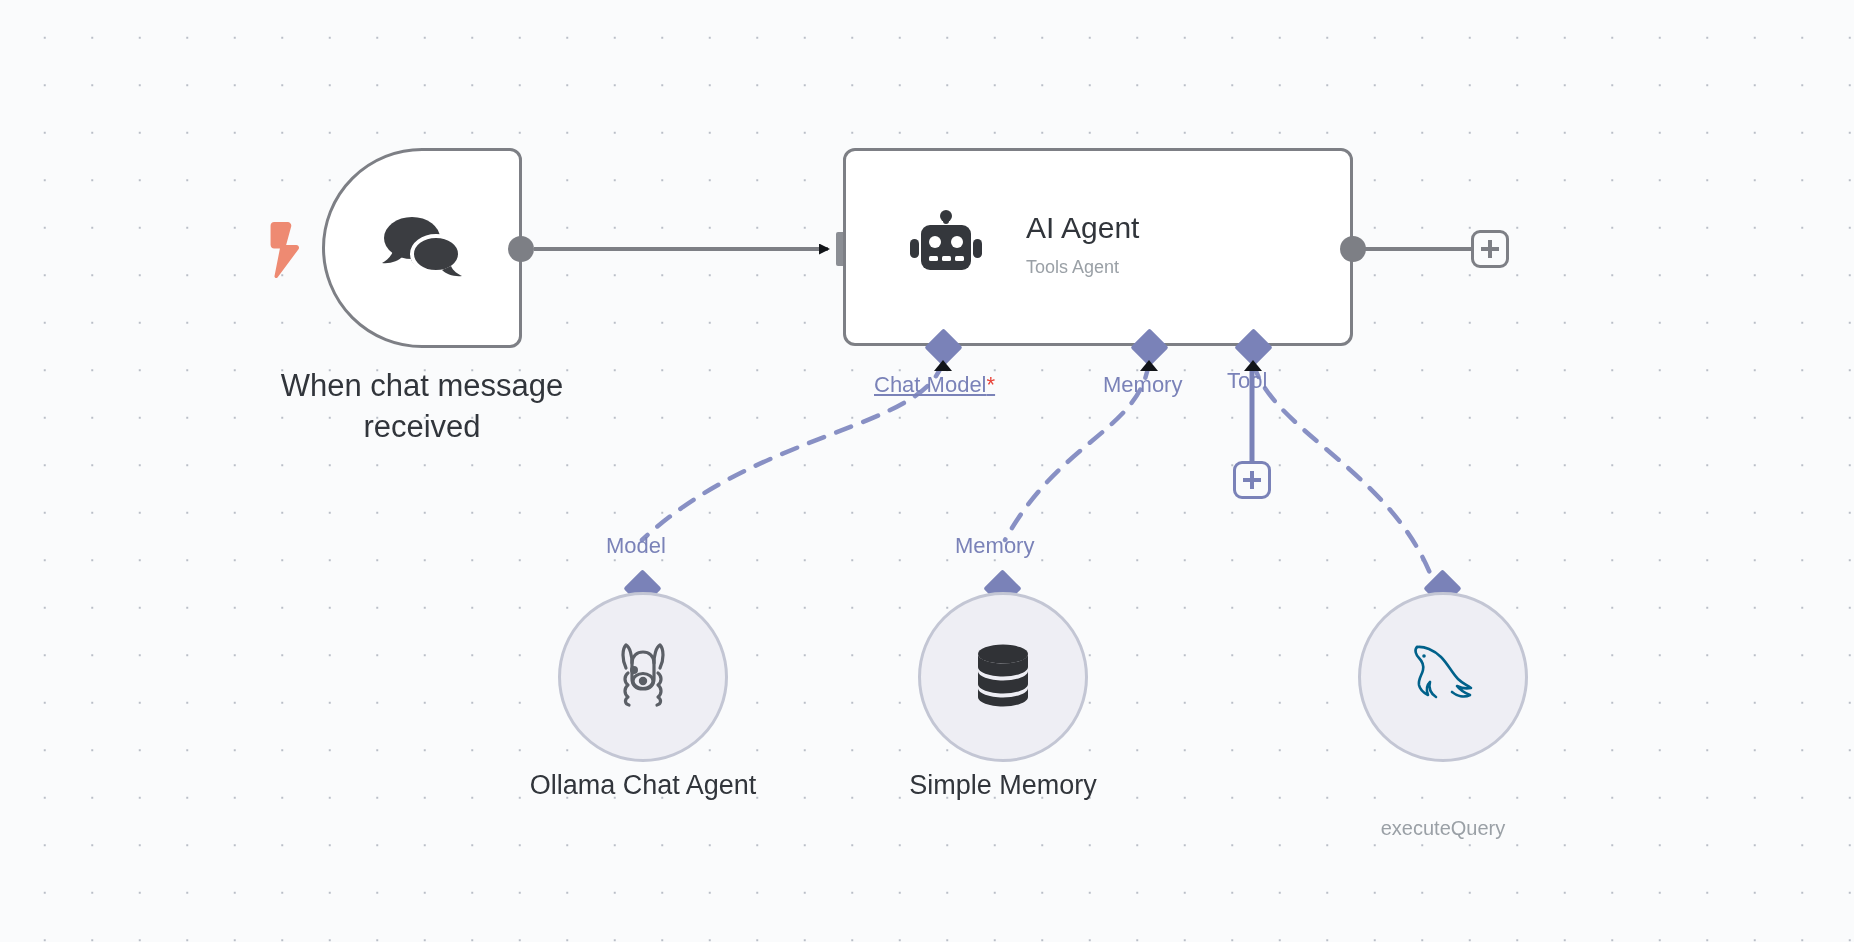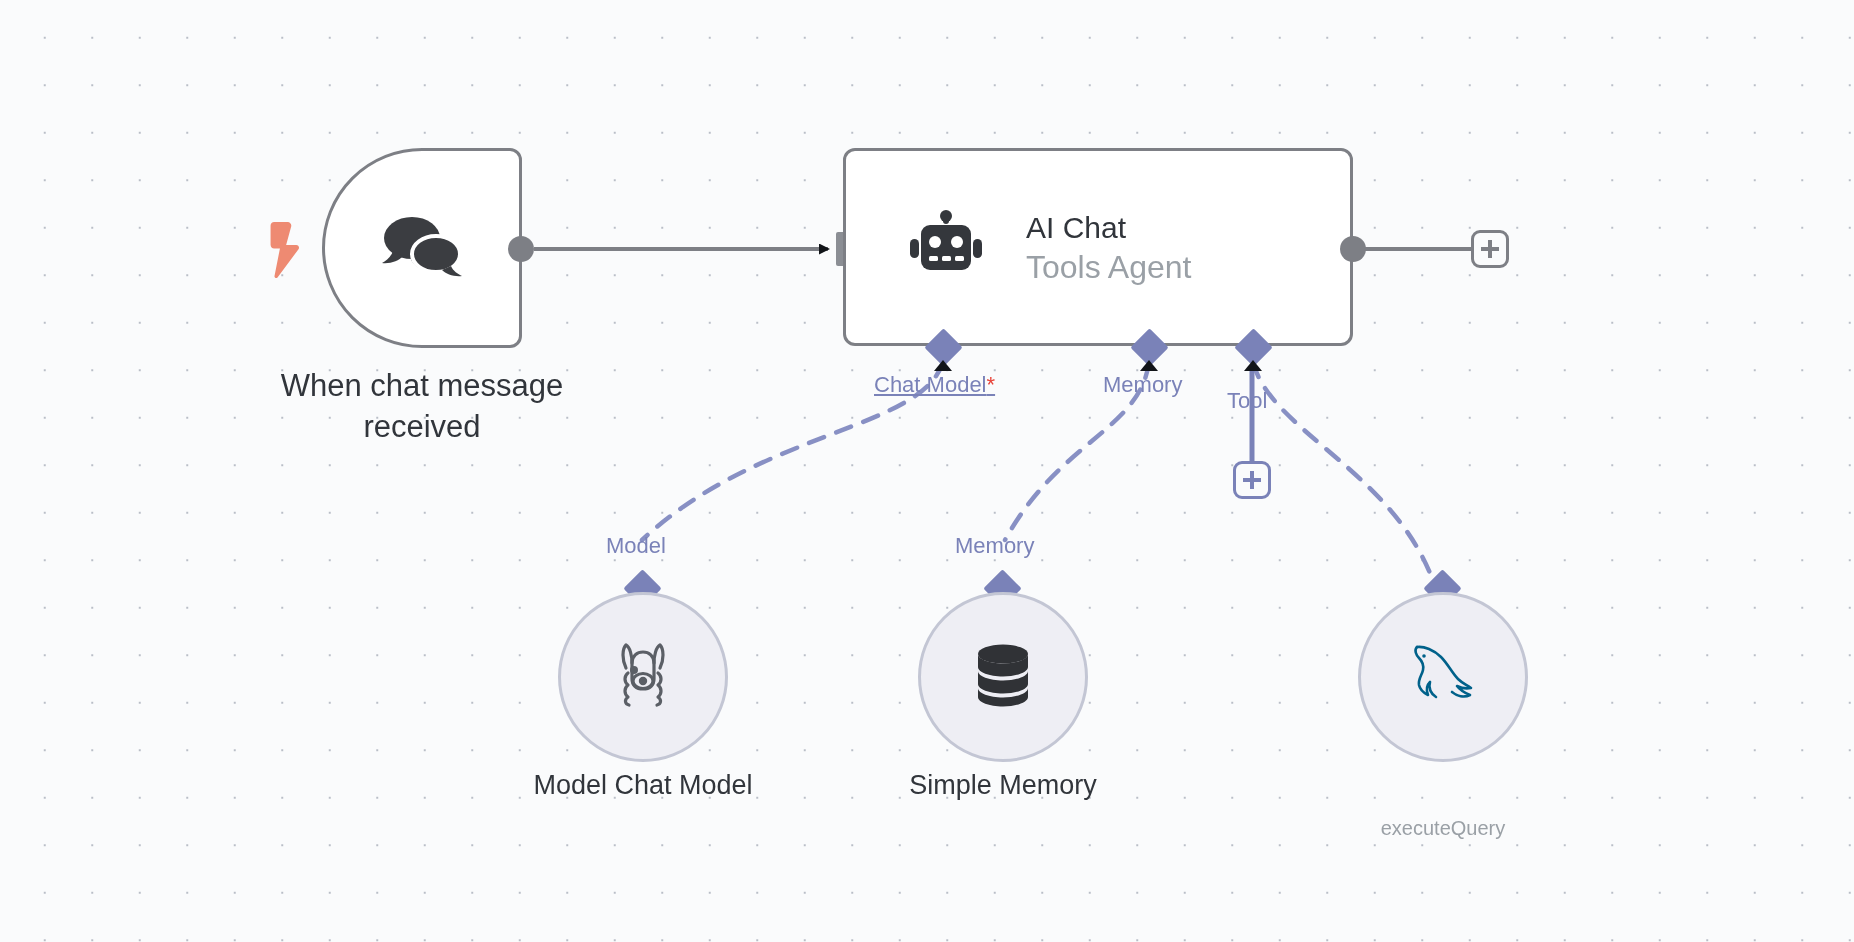--- a/index.html
+++ b/index.html
@@ -75,21 +75,21 @@
     padding-left: 62px;
   }
   .agent-robot { width: 76px; height: 76px; flex: none; }
   .agent-text { margin-left: 42px; }
   .agent-title {
     font-size: 30px;
     color: #31353b;
     line-height: 38px;
   }
   .agent-subtitle {
-    font-size: 32px;
+    font-size: 18px;
     color: #9aa0a6;
     line-height: 36px;
     margin-top: 2px;
   }
 
   
   .endpoint-dot {
     position: absolute;
     width: 26px; height: 26px;
     border-radius: 50%;
@@ -230,39 +230,39 @@
         <rect x="2" y="30" width="9" height="19" rx="4.5" fill="#34373c"></rect>
         <rect x="65" y="30" width="9" height="19" rx="4.5" fill="#34373c"></rect>
         <circle cx="27" cy="33" r="6" fill="#ffffff"></circle>
         <circle cx="49" cy="33" r="6" fill="#ffffff"></circle>
         <rect x="21" y="47" width="9" height="5" rx="1.5" fill="#ffffff"></rect>
         <rect x="34" y="47" width="9" height="5" rx="1.5" fill="#ffffff"></rect>
         <rect x="47" y="47" width="9" height="5" rx="1.5" fill="#ffffff"></rect>
       </svg>
     </span>
     <div class="agent-text">
-      <div class="agent-title">AI Chat</div>
+      <div class="agent-title">AI Agent</div>
       <div class="agent-subtitle">Tools Agent</div>
     </div>
   </div>
 
   <div class="endpoint-dot" style="left:1340px; top:236px;"></div>
   <div class="plus-btn" style="left:1471px; top:230px;"></div>
 
   <div class="diamond" style="left:930px; top:334px;"></div>
   <div class="caret" style="left:934px; top:360px;"></div>
   <div class="port-label" style="left:874px; top:372px;text-decoration:underline;">Chat Model<span class="req">*</span></div>
 
   <div class="diamond" style="left:1136px; top:334px;"></div>
   <div class="caret" style="left:1140px; top:360px;"></div>
   <div class="port-label" style="left:1103px; top:372px;">Memory</div>
 
   <div class="diamond" style="left:1240px; top:334px;"></div>
   <div class="caret" style="left:1244px; top:360px;"></div>
-  <div class="port-label" style="left:1227px; top:388px;">Tool</div>
+  <div class="port-label" style="left:1227px; top:368px;">Tool</div>
 
   <div class="plus-btn purple" style="left:1233px; top:461px;"></div>
 
   <div class="port-label" style="left:606px; top:533px;">Model</div>
   <div class="diamond" style="left:629px; top:575px;"></div>
   <div class="sub-node" style="left:558px; top:592px;">
     <span>
       <svg width="62" height="68" viewBox="0 0 62 68" xmlns="http://www.w3.org/2000/svg">
         <g fill="none" stroke="#5b5f66" stroke-width="3.2" stroke-linejoin="round" stroke-linecap="round">
           <path d="M14 27 C10 19, 10 8, 14 4 C18 6, 20 15, 20 22"></path>
@@ -270,21 +270,21 @@
           <path d="M20 22 C20 15, 25 11, 31 11 C37 11, 42 15, 42 22 L42 38 C42 44, 38 48, 31 48 C24 48, 20 44, 20 38 Z"></path>
           <path d="M16 32 C12 35, 12 41, 16 44 C12 47, 12 53, 16 56 C12 59, 13 63, 17 64"></path>
           <path d="M46 32 C50 35, 50 41, 46 44 C50 47, 50 53, 46 56 C50 59, 49 63, 45 64"></path>
           <ellipse cx="31" cy="40" rx="10" ry="7.5"></ellipse>
           <circle cx="22" cy="29" r="2.4" fill="#5b5f66"></circle>
           <circle cx="31" cy="40" r="2.6" fill="#5b5f66"></circle>
         </g>
       </svg>
     </span>
   </div>
-  <div class="sub-caption" style="left:433px; top:768px;">Model Chat Model</div>
+  <div class="sub-caption" style="left:433px; top:768px;">Ollama Chat Agent</div>
 
   <div class="port-label" style="left:955px; top:533px;">Memory</div>
   <div class="diamond" style="left:989px; top:575px;"></div>
   <div class="sub-node" style="left:918px; top:592px;">
     <span>
       <svg width="58" height="64" viewBox="0 0 58 64" xmlns="http://www.w3.org/2000/svg">
         <g fill="#303236">
           <ellipse cx="29" cy="11" rx="25" ry="9.5"></ellipse>
           <path d="M4 11 L4 24 C4 29.2, 15.2 33.5, 29 33.5 C42.8 33.5, 54 29.2, 54 24 L54 11 C54 16.2, 42.8 20.5, 29 20.5 C15.2 20.5, 4 16.2, 4 11 Z"></path>
           <path d="M4 28 L4 41 C4 46.2, 15.2 50.5, 29 50.5 C42.8 50.5, 54 46.2, 54 41 L54 28 C54 33.2, 42.8 37.5, 29 37.5 C15.2 37.5, 4 33.2, 4 28 Z"></path>

